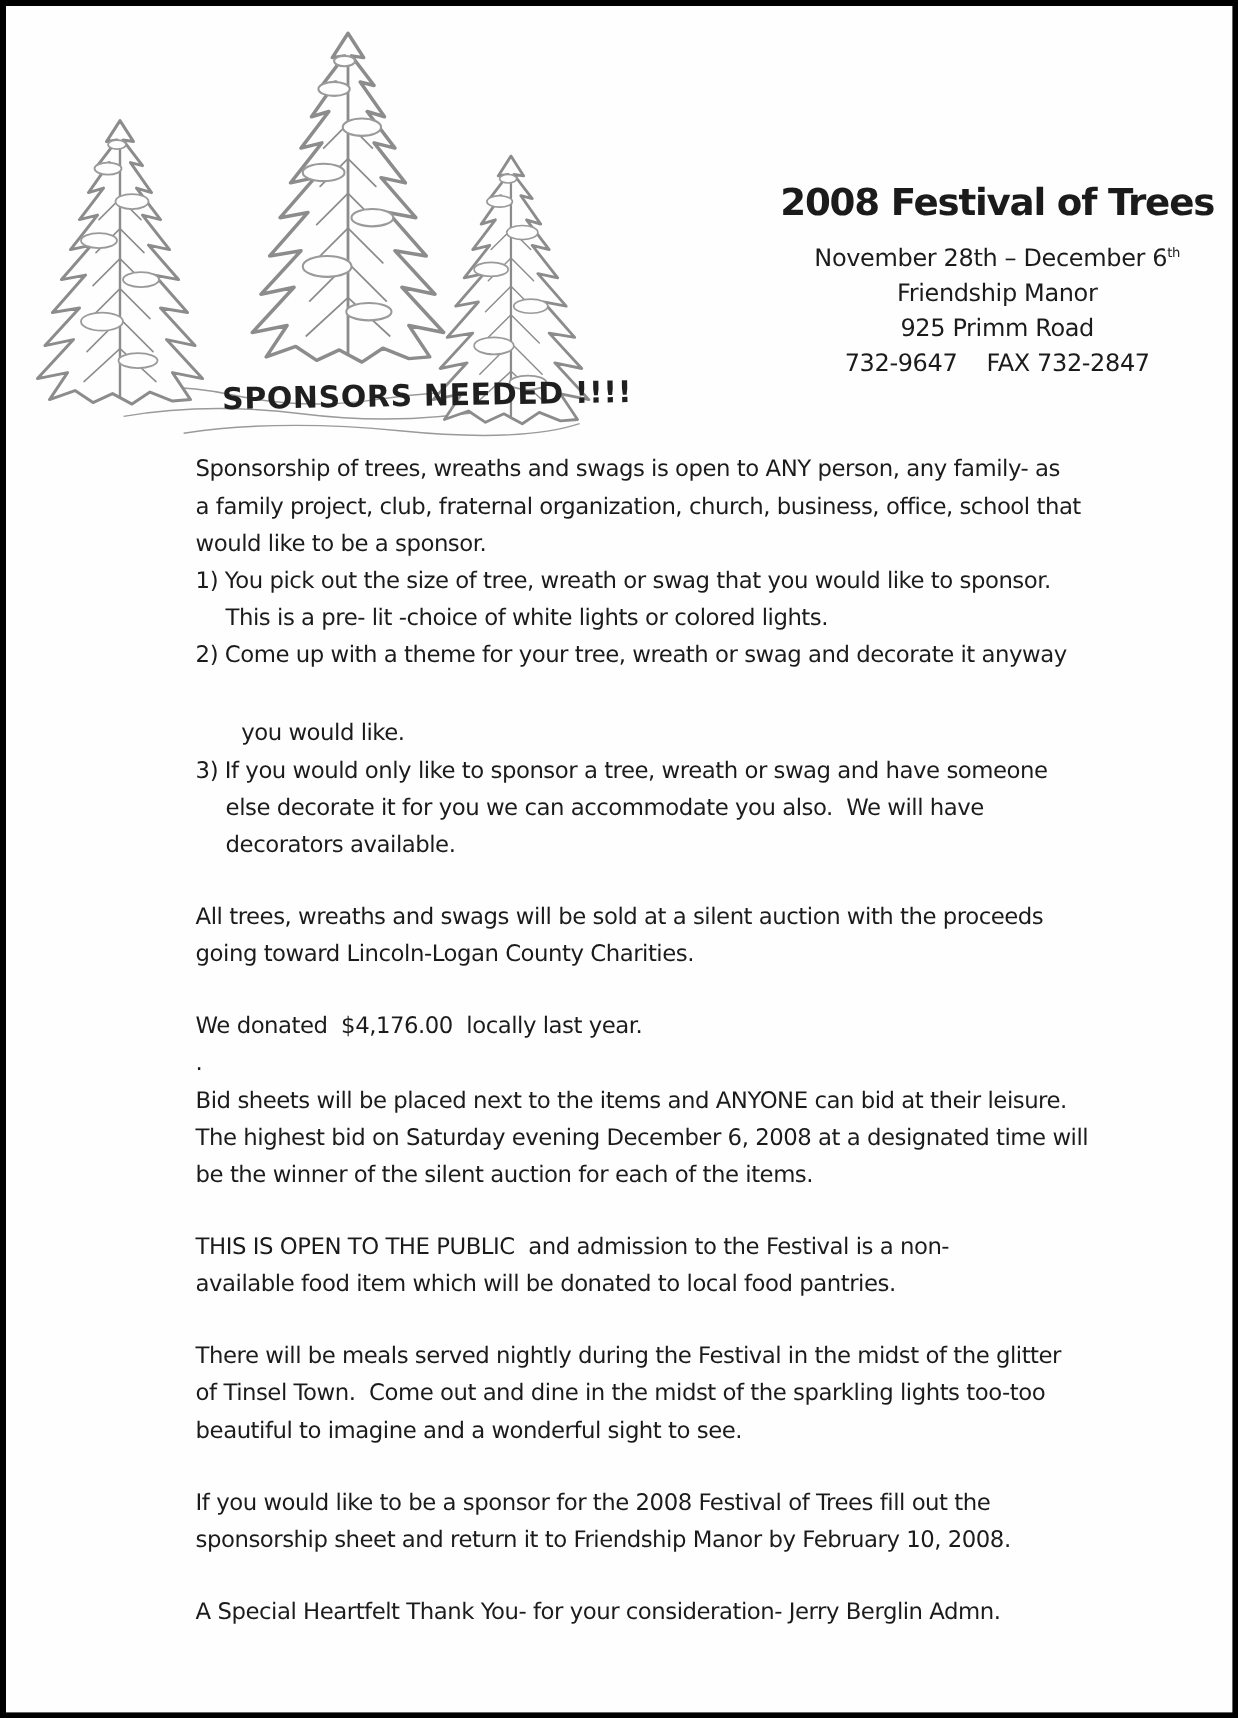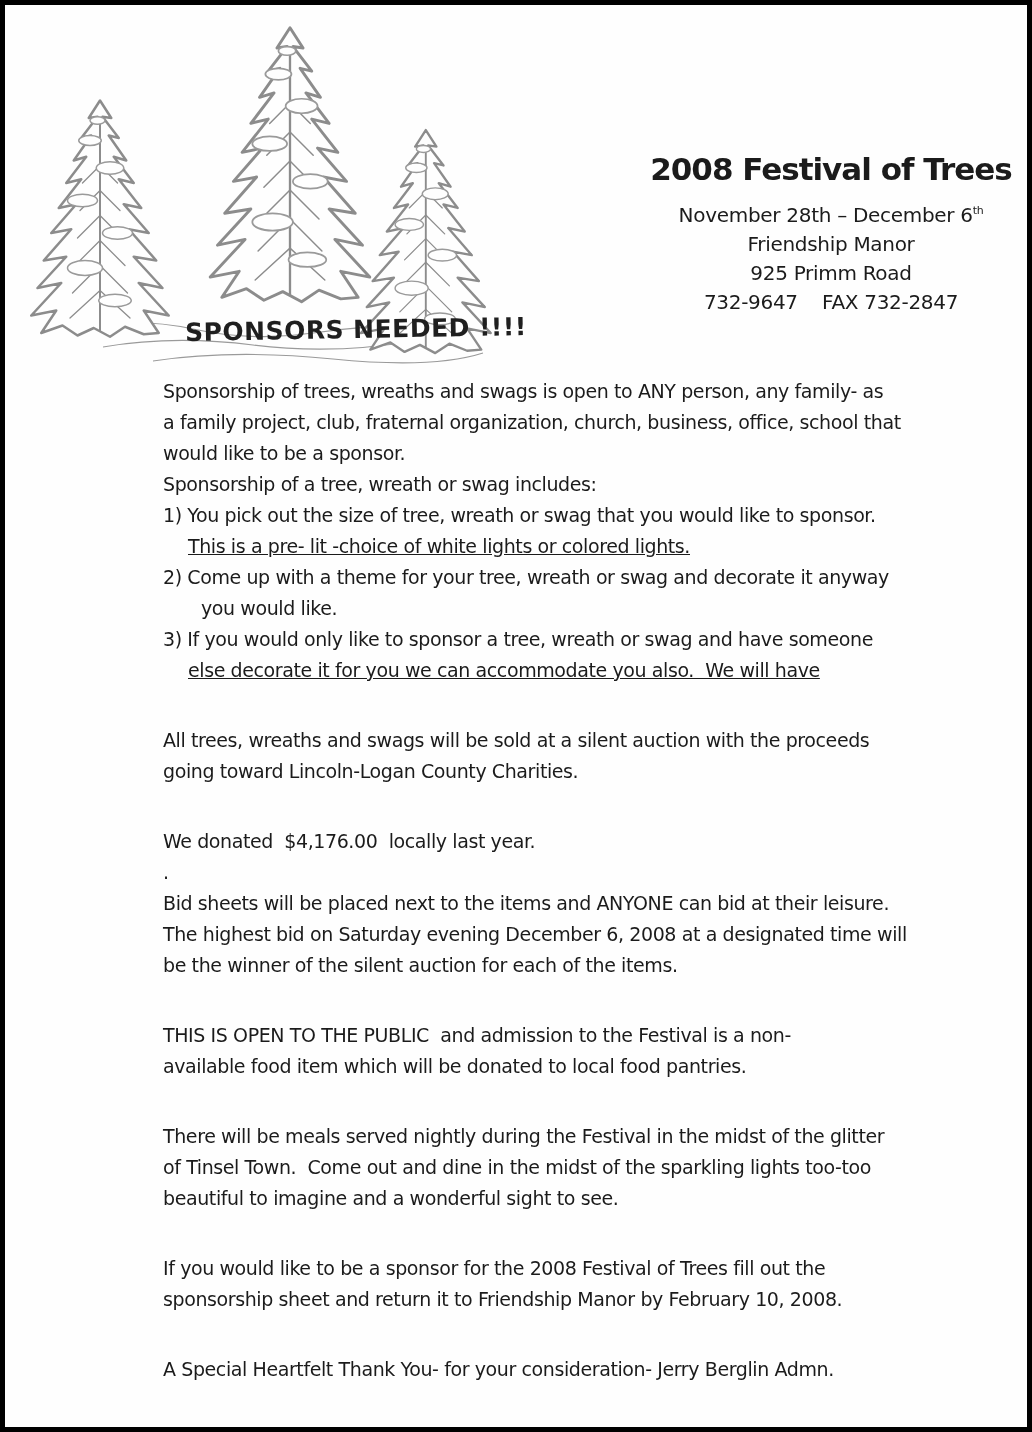--- a/index.html
+++ b/index.html
@@ -64,23 +64,23 @@
   .body-text {
     position: absolute;
     left: 158px;
     top: 371px;
     width: 824px;
     font-size: 19px;
     line-height: 31px;
     letter-spacing: -0.4px;
   }
   .ln { white-space: pre; }
-  .gap { margin-top: 39px; }
-  .ind1 { padding-left: 25px; text-decoration: underline; }
-  .ind2 { padding-left: 38px; }
+  .gap { margin-top: 29px; }
+  .ind1 { padding-left: 25px; }
+  .ind2 { padding-left: 38px; margin-top: 34px; }
 </style>
 </head>
 <body>
 
 <div class="page">
 
   <div class="art">
     <svg width="505" height="368" viewBox="0 0 505 368">
       <defs>
         <g id="pine" stroke="#8c8c8c" fill="none" stroke-linejoin="round" stroke-linecap="round">
@@ -120,27 +120,27 @@
     <div class="hline"><span>November 28th – December 6</span><sup>th</sup></div>
     <div class="hline">Friendship Manor</div>
     <div class="hline">925 Primm Road</div>
     <div class="hline">732-9647    FAX 732-2847</div>
   </div>
 
   <div class="body-text">
     <div class="ln">Sponsorship of trees, wreaths and swags is open to ANY person, any family- as</div>
     <div class="ln">a family project, club, fraternal organization, church, business, office, school that</div>
     <div class="ln">would like to be a sponsor.</div>
-    <div class="ln">Sponsorship of a tree, wreath or swag includes:</div>
     <div class="ln">1) You pick out the size of tree, wreath or swag that you would like to sponsor.</div>
     <div class="ln ind1">This is a pre- lit -choice of white lights or colored lights.</div>
     <div class="ln">2) Come up with a theme for your tree, wreath or swag and decorate it anyway</div>
     <div class="ln ind2">you would like.</div>
     <div class="ln">3) If you would only like to sponsor a tree, wreath or swag and have someone</div>
     <div class="ln ind1">else decorate it for you we can accommodate you also.  We will have</div>
+    <div class="ln ind1">decorators available.</div>
     <div class="ln gap">All trees, wreaths and swags will be sold at a silent auction with the proceeds</div>
     <div class="ln">going toward Lincoln-Logan County Charities.</div>
     <div class="ln gap">We donated  $4,176.00  locally last year.</div>
     <div class="ln">.</div>
     <div class="ln">Bid sheets will be placed next to the items and ANYONE can bid at their leisure.</div>
     <div class="ln">The highest bid on Saturday evening December 6, 2008 at a designated time will</div>
     <div class="ln">be the winner of the silent auction for each of the items.</div>
     <div class="ln gap">THIS IS OPEN TO THE PUBLIC  and admission to the Festival is a non-</div>
     <div class="ln">available food item which will be donated to local food pantries.</div>
     <div class="ln gap">There will be meals served nightly during the Festival in the midst of the glitter</div>

